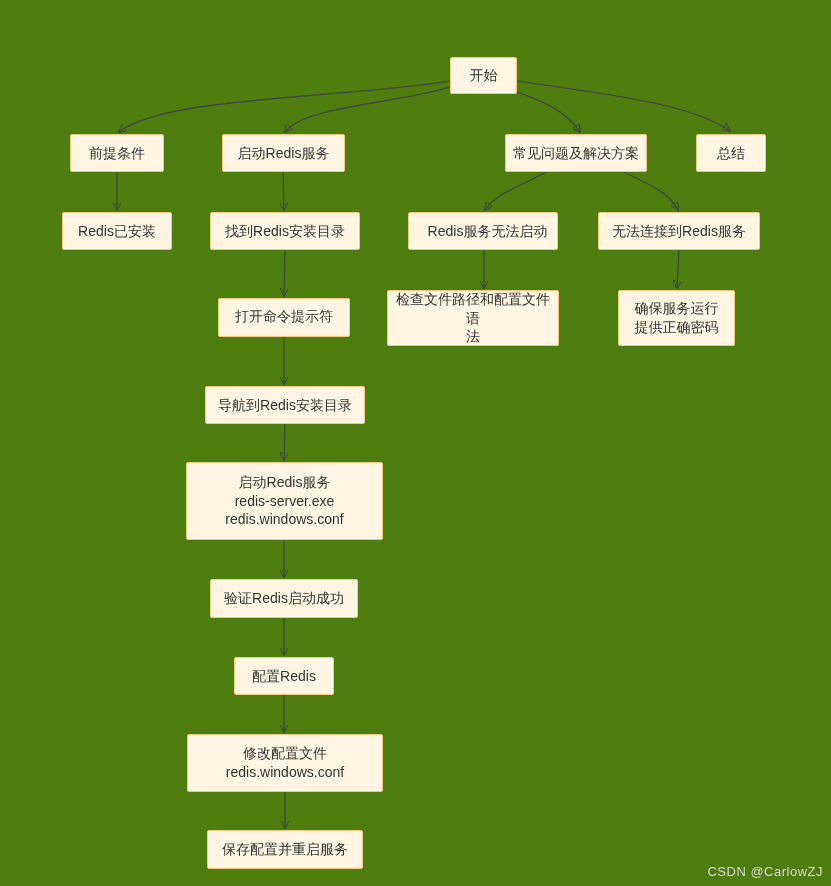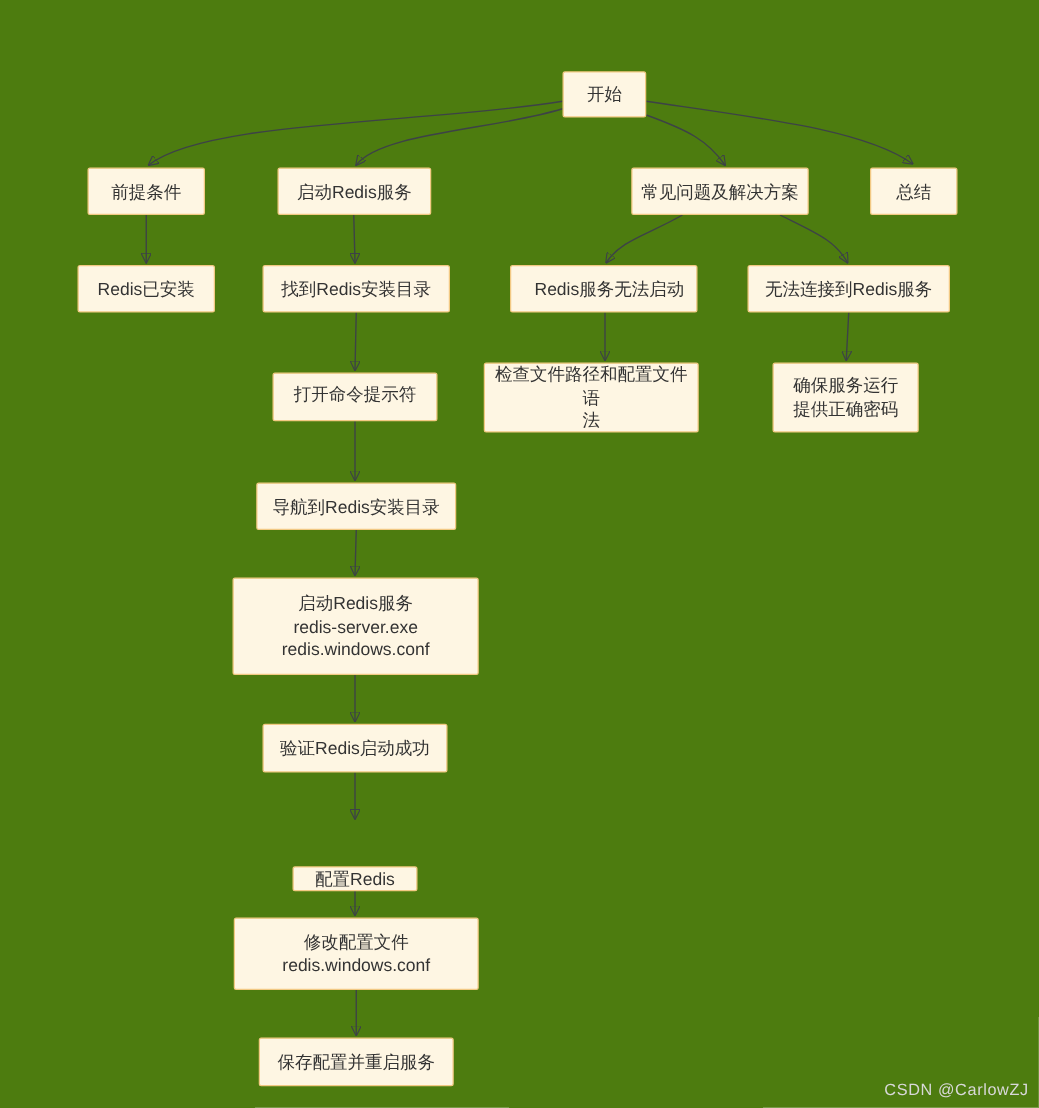--- a/index.html
+++ b/index.html
@@ -91,19 +91,19 @@
   <div class="node" style="left:218px; top:298px; width:132px; height:39px;font-family:Liberation Mono, monospace;">打开命令提示符</div>
   <div class="node" style="left:387px; top:290px; width:172px; height:56px;">检查文件路径和配置文件语
 法</div>
   <div class="node" style="left:618px; top:290px; width:117px; height:56px;">确保服务运行
 提供正确密码</div>
   <div class="node" style="left:205px; top:386px; width:160px; height:38px;">导航到Redis安装目录</div>
   <div class="node" style="left:186px; top:462px; width:197px; height:78px;">启动Redis服务
 redis-server.exe
 redis.windows.conf</div>
   <div class="node" style="left:210px; top:579px; width:148px; height:39px;">验证Redis启动成功</div>
-  <div class="node" style="left:234px; top:657px; width:100px; height:20px;margin-top:36px;">配置Redis</div>
+  <div class="node" style="left:234px; top:657px; width:100px; height:38px;">配置Redis</div>
   <div class="node" style="left:187px; top:734px; width:196px; height:58px;">修改配置文件
 redis.windows.conf</div>
   <div class="node" style="left:207px; top:830px; width:156px; height:39px;">保存配置并重启服务</div>
 
   <div class="watermark">CSDN @CarlowZJ</div>
 </div>
 
 </body></html>

